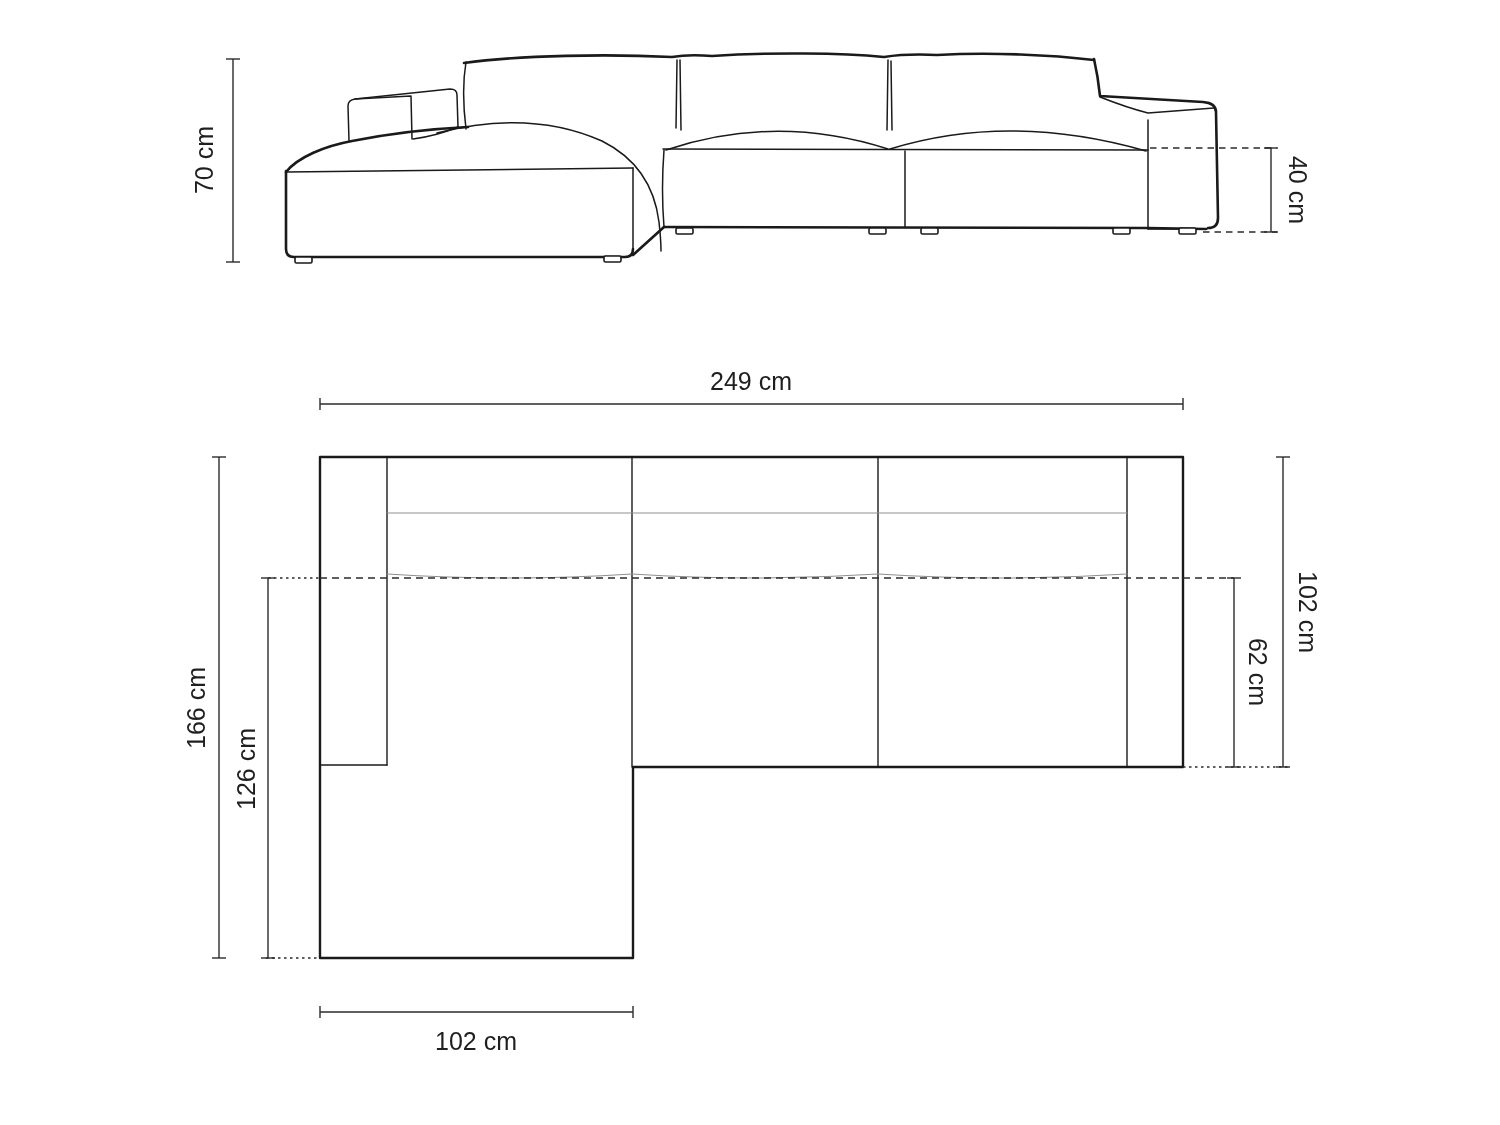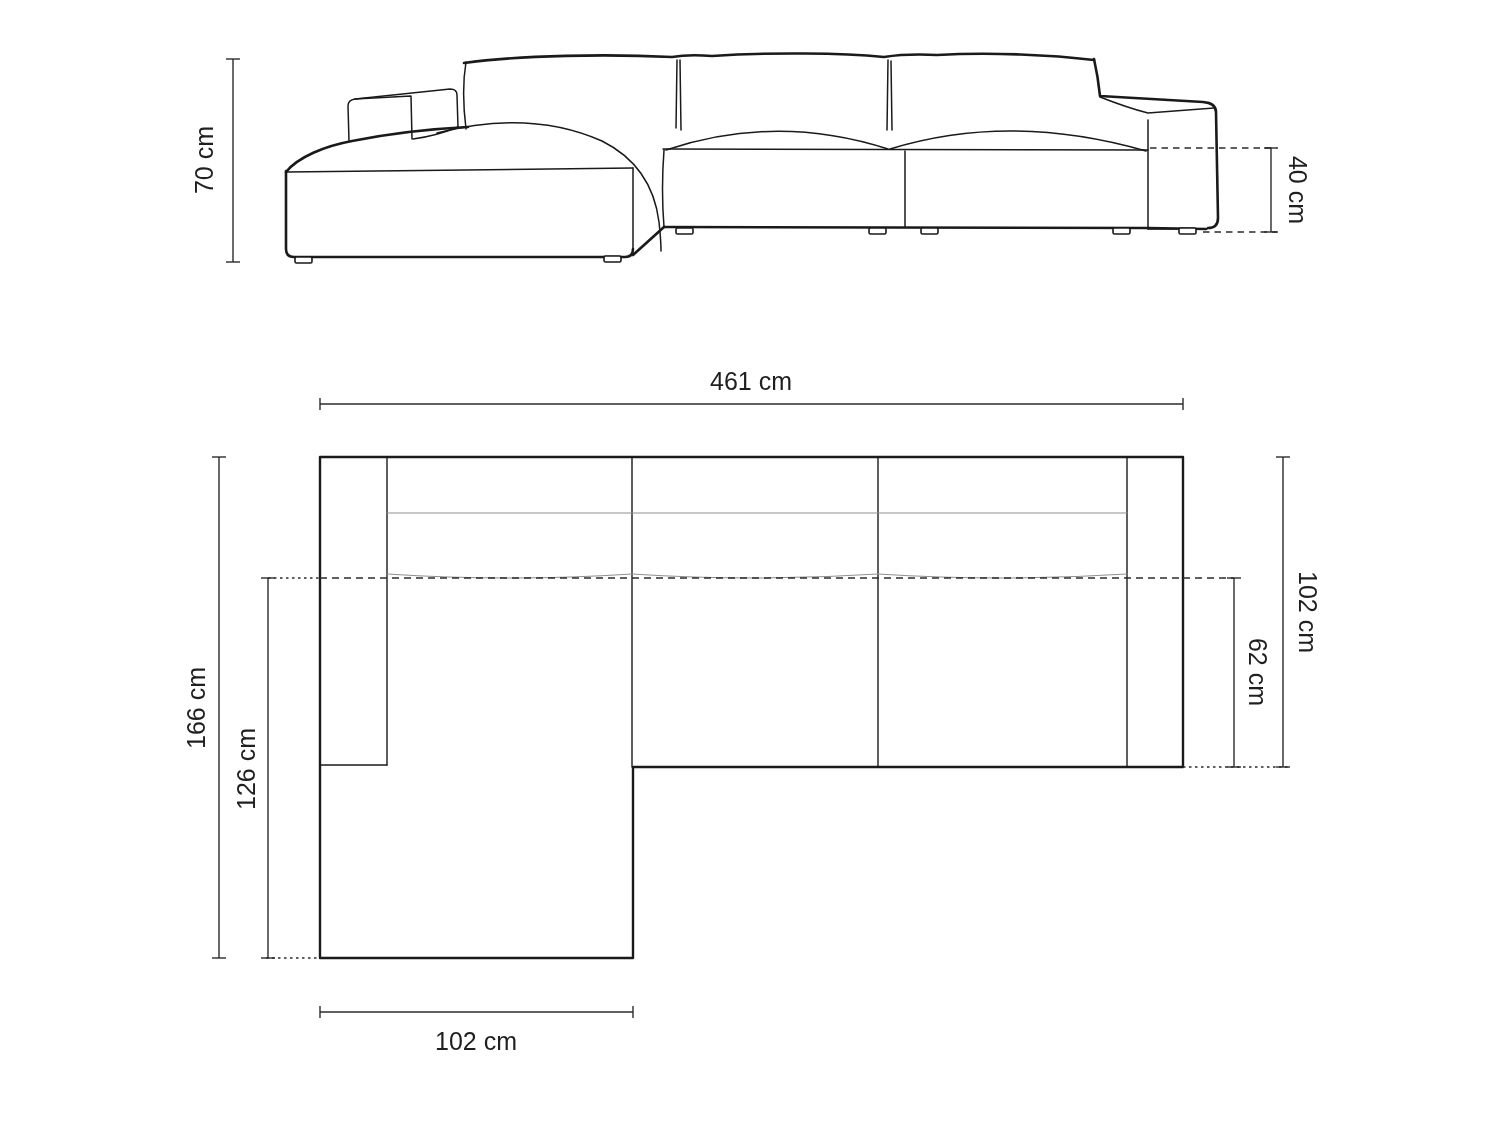--- a/index.html
+++ b/index.html
@@ -170,21 +170,21 @@
         <path d="M 320,1006 L 320,1018"></path>
         <path d="M 633,1006 L 633,1018"></path>
       </g>
     </g>
   </svg>
 
   <div class="dim-label rot-ccw" style="left:204px; top:160px;">70 cm</div>
 
   <div class="dim-label rot-cw" style="left:1297px; top:190px;">40 cm</div>
 
-  <div class="dim-label" style="left:751px; top:381px;">461 cm</div>
+  <div class="dim-label" style="left:751px; top:381px;">249 cm</div>
 
   <div class="dim-label rot-ccw" style="left:196px; top:708px;">166 cm</div>
 
   <div class="dim-label rot-ccw" style="left:246px; top:769px;">126 cm</div>
 
   <div class="dim-label rot-cw" style="left:1307px; top:612px;">102 cm</div>
 
   <div class="dim-label rot-cw" style="left:1257px; top:672px;">62 cm</div>
 
   <div class="dim-label" style="left:476px; top:1041px;">102 cm</div>

